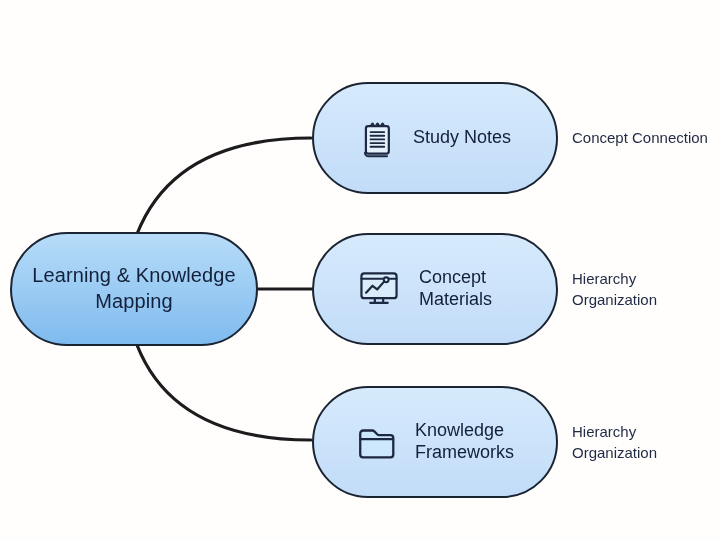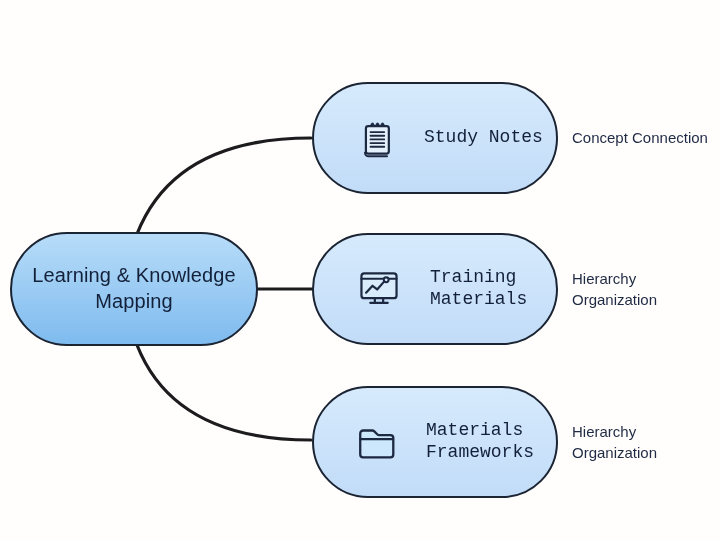--- a/index.html
+++ b/index.html
@@ -38,22 +38,21 @@
     font-weight: 500;
     line-height: 1.28;
     color: #13203a;
     letter-spacing: 0.1px;
   }
   .branch-node {
     left: 312px;
     width: 246px; height: 112px;
     background: linear-gradient(180deg, #d6eafc 0%, #c2dcf8 100%);
     padding-left: 40px;
-    gap: 26px;
-    font-family: Liberation Mono, monospace;
+    gap: 15px;
   }
   .branch-1 { top: 82px; }
   .branch-2 { top: 233px; }
   .branch-3 { top: 386px; }
   .branch-label {
     font-size: 18px;
     font-weight: 500;
     line-height: 1.22;
     color: #13203a;
     max-width: 152px;
@@ -101,29 +100,29 @@
   </div>
 
   <div class="node branch-node branch-2">
     <svg class="node-icon" width="50" height="48" viewBox="0 0 52 52" fill="none" stroke="currentColor" stroke-width="2.4" stroke-linecap="round" stroke-linejoin="round">
       <rect x="7" y="9" width="38" height="27" rx="3" fill="#d9ecfc"></rect>
       <path d="M7 15 H45" stroke-width="2.2"></path>
       <path d="M12 30 L19 22.5 L24 26.5 L31.5 18" stroke-width="2.4"></path>
       <circle cx="33.8" cy="16" r="2.6" fill="#d9ecfc" stroke-width="2.2"></circle>
       <path d="M21.5 36 v4.5 M30.5 36 v4.5 M16.5 41 h19" stroke-width="2.4"></path>
     </svg>
-    <div class="branch-label">Training Materials</div>
+    <div class="branch-label">Concept Materials</div>
   </div>
 
   <div class="node branch-node branch-3">
     <svg class="node-icon" width="46" height="46" viewBox="0 0 48 48" fill="none" stroke="currentColor" stroke-width="2.4" stroke-linecap="round" stroke-linejoin="round">
       <path d="M9.5 40 a3 3 0 0 1 -3 -3 V15 a3 3 0 0 1 3 -3 h9.5 q1.3 0 2.2 0.9 l3 3 q0.9 0.9 2.2 0.9 H38 a3 3 0 0 1 3 3 v17.2 a3 3 0 0 1 -3 3 z" fill="#cde7fc"></path>
       <path d="M6.8 21 H40.8" stroke-width="2.2"></path>
     </svg>
-    <div class="branch-label">Materials Frameworks</div>
+    <div class="branch-label">Knowledge Frameworks</div>
   </div>
 
   <div class="annotation annotation-1">
     <span>Concept Connection</span>
   </div>
   <div class="annotation annotation-2">
     <span>Hierarchy Organization</span>
   </div>
   <div class="annotation annotation-3">
     <span>Hierarchy Organization</span>

